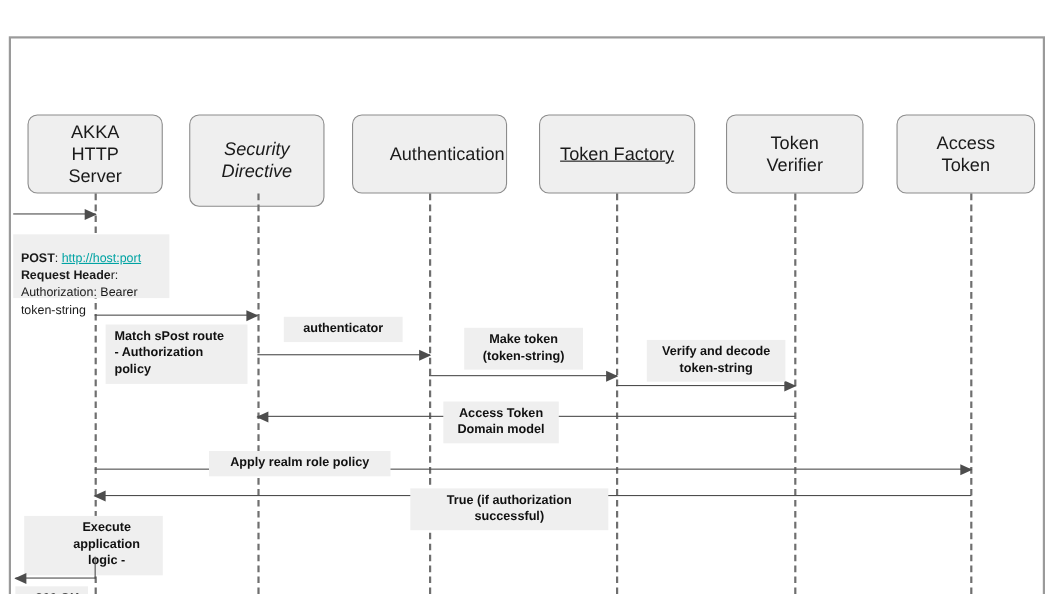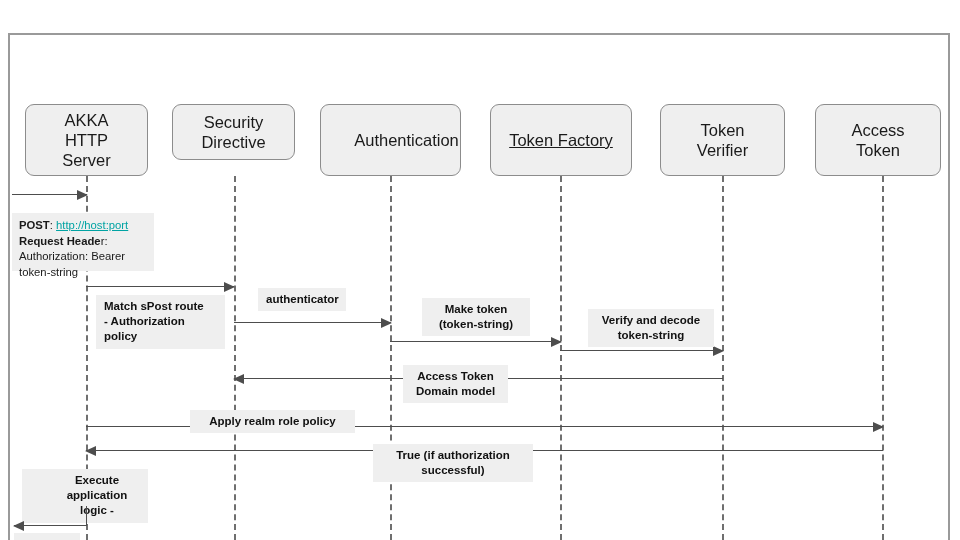--- a/index.html
+++ b/index.html
@@ -96,42 +96,42 @@
     box-sizing: border-box;
     white-space: pre-line;
   }
   
   .note {
     position: absolute;
     background: #efefef;
     color: #1a1a1a;
     font-size: 11.3px;
     line-height: 1.38;
-    padding: 5px 7px 6px 7px;
+    padding: 15px 7px 6px 7px;
     box-sizing: border-box;
     text-align: left;
   }
   .note b { font-weight: bold; }
   .note .link {
     color: #00a3a3;
     text-decoration: underline;
   }
 </style>
 </head>
 <body>
 
 <div id="canvas">
 
   <div class="frame"></div>
 
   <div class="participant" style="left:25px; top:76px; width:123px; height:72px;">AKKA
 HTTP
 Server</div>
 
-  <div class="participant" style="left:172px; top:76px; width:123px; height:56px;">Security
+  <div class="participant" style="left:172px; top:76px; width:123px; height:84px;font-style:italic;">Security
 Directive</div>
 
   <div class="participant" style="left:320px; top:76px; width:141px; height:72px;padding-left:36px;">Authentication</div>
 
   <div class="participant" style="left:490px; top:76px; width:142px; height:72px;text-decoration:underline;">Token Factory</div>
 
   <div class="participant" style="left:660px; top:76px; width:125px; height:72px;">Token
 Verifier</div>
 
   <div class="participant" style="left:815px; top:76px; width:126px; height:72px;">Access
@@ -162,21 +162,21 @@
   <div class="arrow right" style="left:86px; top:258px; width:148px;">
     <span class="head"></span>
   </div>
   <div class="msg" style="left:96px; top:267px; width:129px; text-align:left;">Match sPost route
  -  Authorization
 policy</div>
 
   <div class="arrow right" style="left:234px; top:294px; width:157px;">
     <span class="head"></span>
   </div>
-  <div class="msg" style="left:258px; top:260px; width:88px;">authenticator</div>
+  <div class="msg" style="left:258px; top:260px; width:108px;">authenticator</div>
 
   <div class="arrow right" style="left:390px; top:313px; width:171px;">
     <span class="head"></span>
   </div>
   <div class="msg" style="left:422px; top:270px; width:108px;">Make token
 (token-string)</div>
 
   <div class="arrow right" style="left:560px; top:322px; width:163px;">
     <span class="head"></span>
   </div>
@@ -190,21 +190,21 @@
 Domain model</div>
 
   <div class="arrow right" style="left:86px; top:398px; width:797px;">
     <span class="head"></span>
   </div>
   <div class="msg" style="left:190px; top:382px; width:165px;">Apply realm role  policy</div>
 
   <div class="arrow left" style="left:86px; top:422px; width:797px;">
     <span class="head"></span>
   </div>
-  <div class="msg" style="left:373px; top:416px; width:160px;">True (if authorization
+  <div class="msg" style="left:373px; top:416px; width:180px;">True (if authorization
 successful)</div>
 
   <div class="msg" style="left:22px; top:441px; width:126px;padding-left:32px;">Execute
 application logic -</div>
 
   <div class="vconn" style="left:86px; top:478px; height:20px;"></div>
   <div class="arrow left" style="left:14px; top:497px; width:73px;">
     <span class="head"></span>
   </div>
   <div class="msg" style="left:14px; top:505px; width:66px; text-align:right;">200 OK</div>

